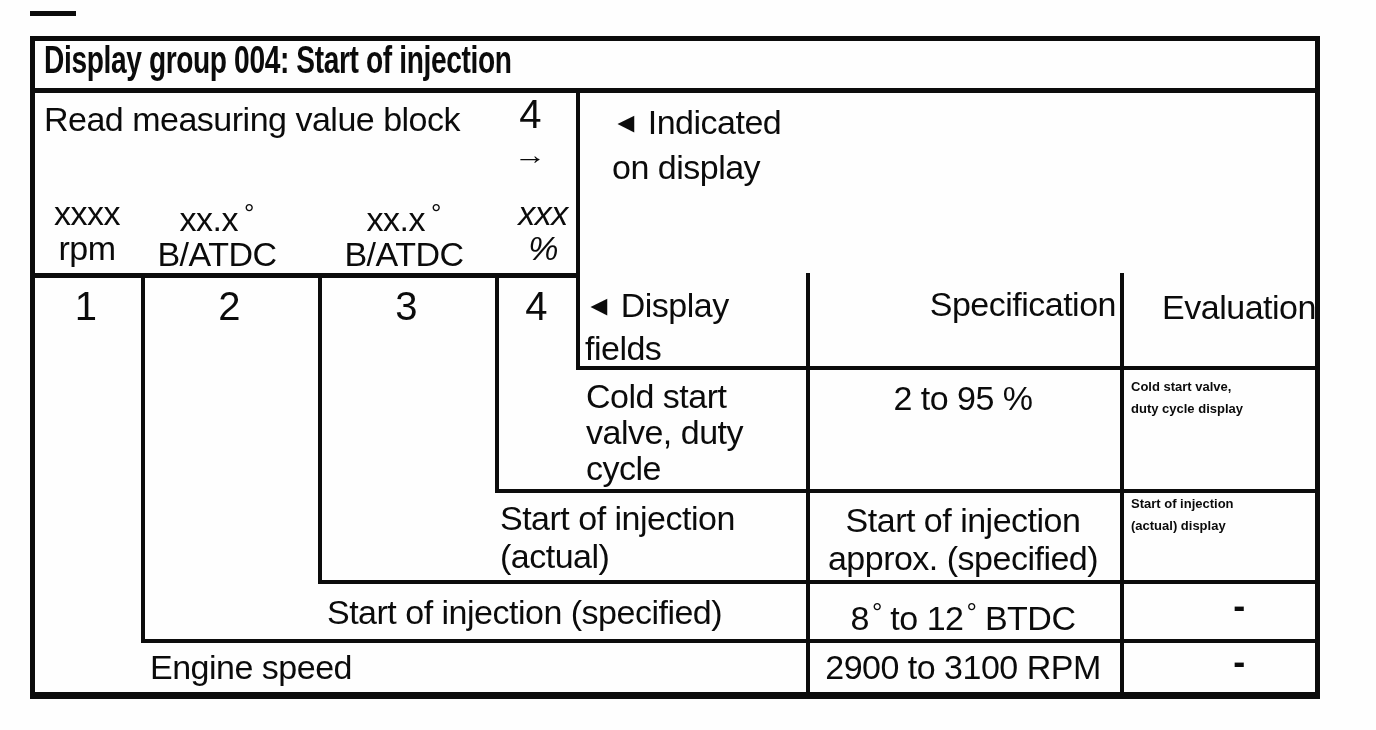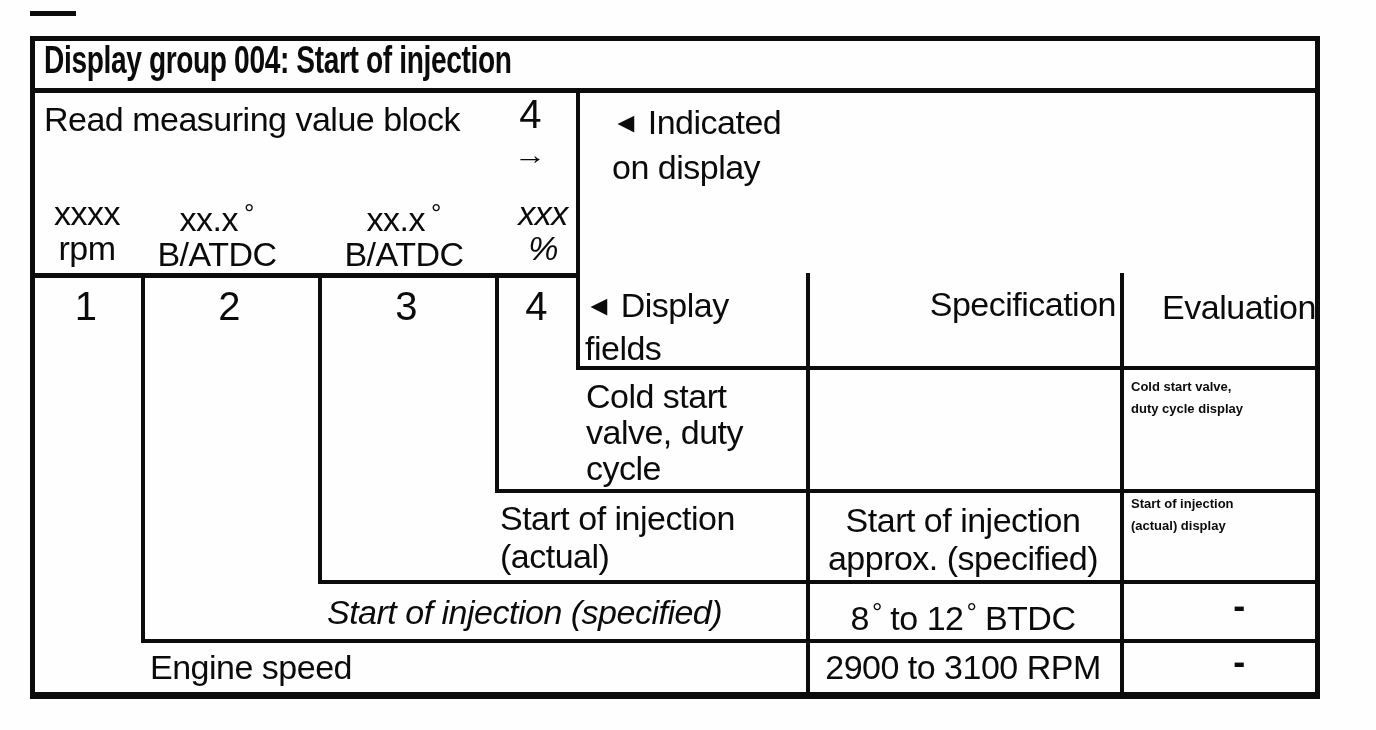--- a/index.html
+++ b/index.html
@@ -45,21 +45,21 @@
   .spec-col { left:810px; width:306px; text-align:center; }
   .eval-col { left:1124px; width:230px; text-align:center; }
 
   .spec-header { top:286px;text-align:right; }
   .eval-header { top:289px; }
 
   .r1-label { left:586px; top:378px; line-height:36px; }
   .r1-spec  { top:380px; }
   .r2-label { left:500px; top:499px; line-height:38px; }
   .r2-spec  { top:501px; line-height:38px; }
-  .r3-label { left:327px; top:594px;font-style:italic; }
+  .r3-label { left:327px; top:594px; }
   .r3-spec  { top:594px; }
   .r4-label { left:150px; top:649px; }
   .r4-spec  { top:649px; }
 
   .eval-small {
     font-size:13px; font-weight:bold; line-height:22px; letter-spacing:0;
     left:1131px; white-space:nowrap;
   }
   .r1-eval { top:376px; }
   .r2-eval { top:493px; }
@@ -131,20 +131,21 @@
     <div>fields</div>
   </div>
   <div class="txt spec-col spec-header">Specification</div>
   <div class="txt eval-col eval-header">Evaluation</div>
 
   <div class="txt r1-label">
     <div>Cold start</div>
     <div>valve, duty</div>
     <div>cycle</div>
   </div>
+  <div class="txt spec-col r1-spec">2 to 95 %</div>
   <div class="txt eval-small r1-eval">
     <div>Cold start valve,</div>
     <div>duty cycle display</div>
   </div>
 
   <div class="txt r2-label">
     <div>Start of injection</div>
     <div>(actual)</div>
   </div>
   <div class="txt spec-col r2-spec">

